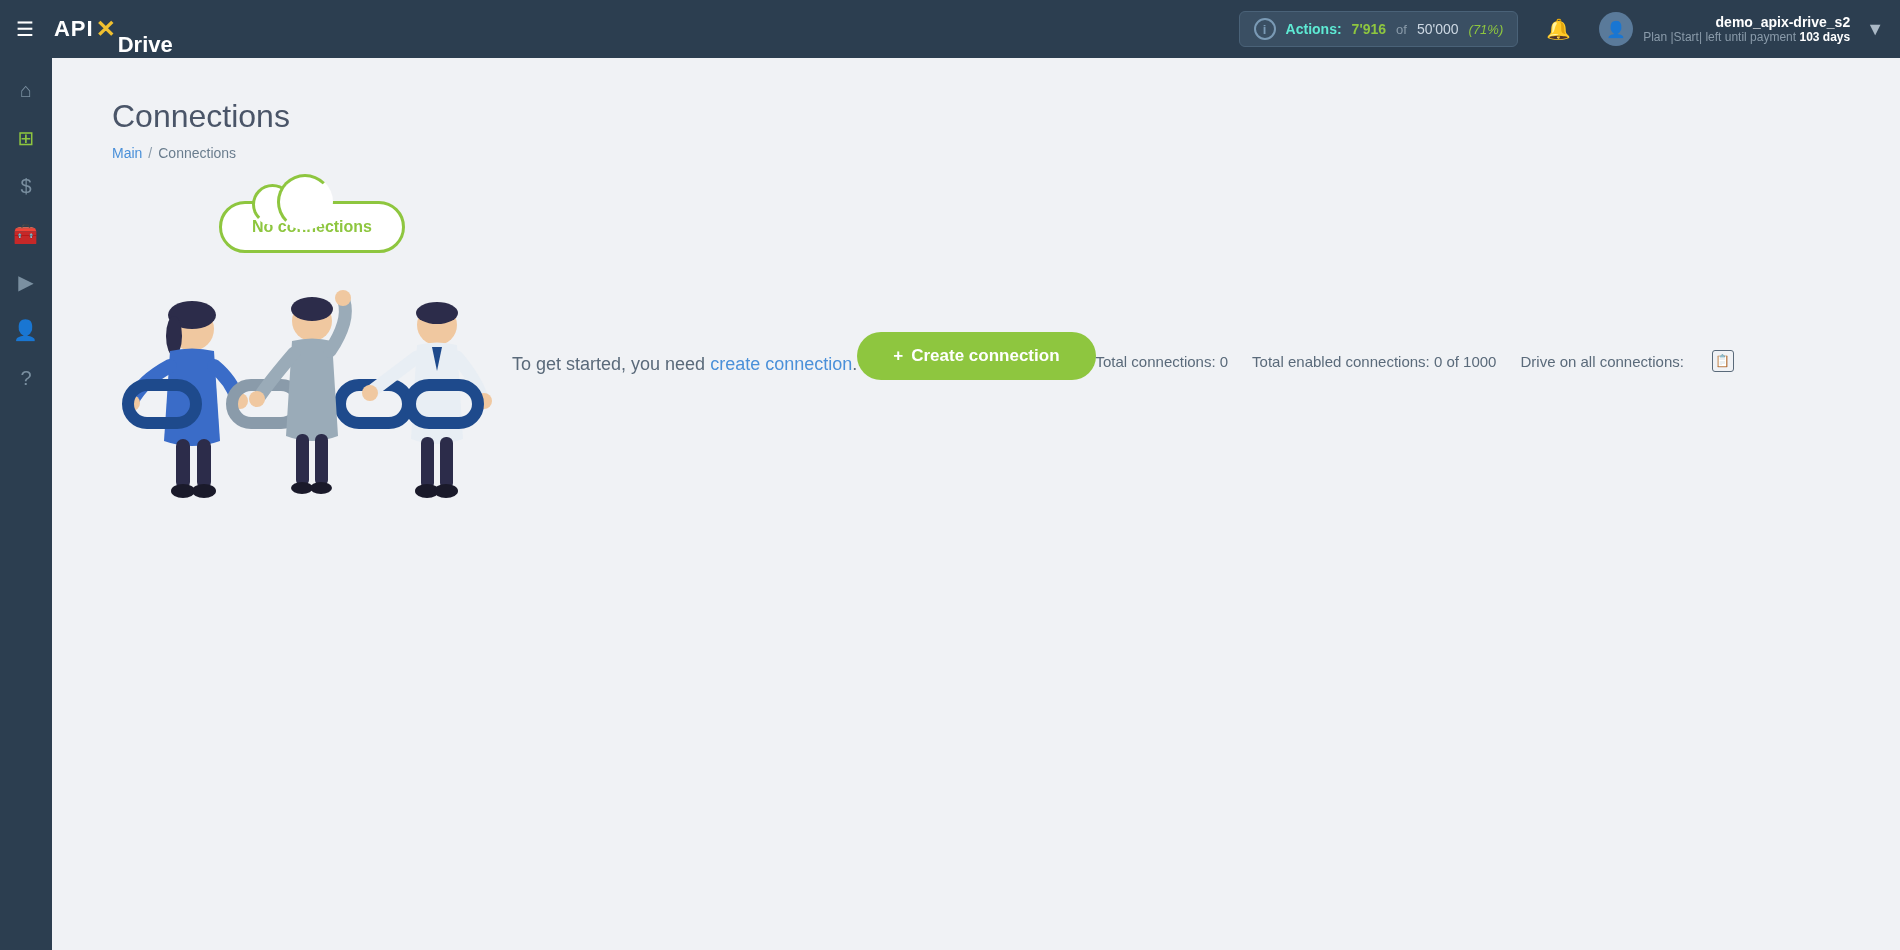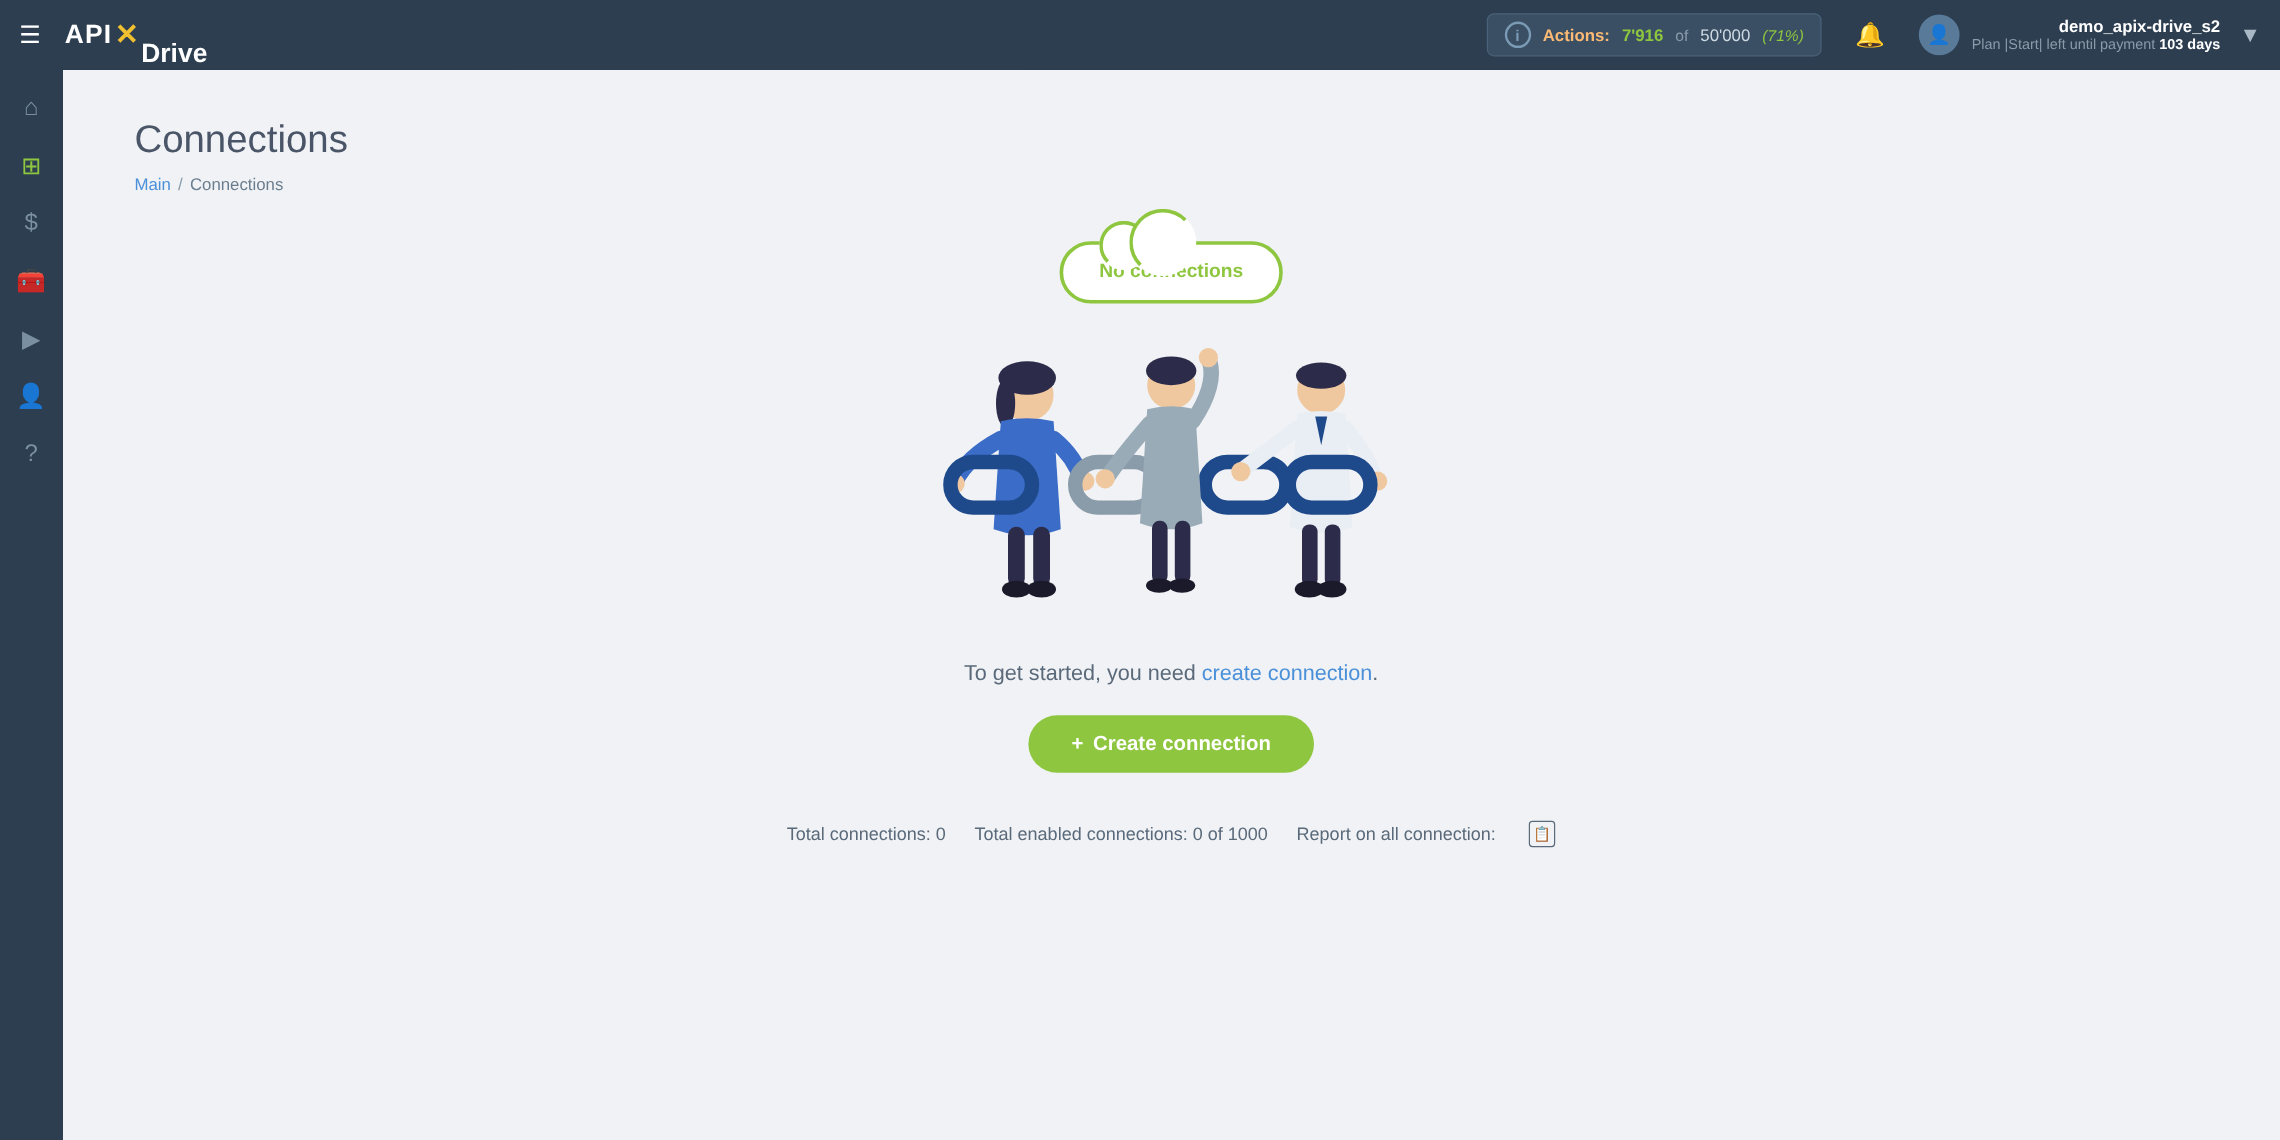--- a/index.html
+++ b/index.html
@@ -44,21 +44,21 @@
     }
     .actions-info-icon {
       width: 22px; height: 22px;
       border: 2px solid #7a9ab5;
       border-radius: 50%;
       display: flex; align-items: center; justify-content: center;
       color: #7a9ab5;
       font-size: 13px;
       font-weight: bold;
     }
-    .actions-label { color: #fdba74; font-size: 14px; font-weight: 600; }
+    .actions-label { color: #5eead4; font-size: 14px; font-weight: 600; }
     .actions-count { color: #8ec63f; font-size: 14px; font-weight: 600; }
     .actions-of { color: #8a9baa; font-size: 13px; }
     .actions-total { color: #cdd8e3; font-size: 14px; }
     .actions-pct { color: #8ec63f; font-size: 13px; font-style: italic; }
 
     .bell-btn {
       background: none;
       border: none;
       cursor: pointer;
       color: #aab8c5;
@@ -133,21 +133,21 @@
       margin-bottom: 40px;
       font-size: 14px;
     }
     .breadcrumb-link { color: #4a90d9; text-decoration: none; cursor: pointer; }
     .breadcrumb-sep { color: #8a9baa; }
     .breadcrumb-current { color: #6a7d8e; }
 
     
     .center-content {
       display: flex;
-      flex-direction: column;
+      flex-direction: row;
       align-items: center;
       margin-top: 20px;
     }
 
     
     .illustration {
       width: 400px;
       height: 320px;
       position: relative;
       margin-bottom: 30px;
@@ -398,19 +398,19 @@
     </p>
 
     <button class="create-btn">
       <span>+</span>
       <span>Create connection</span>
     </button>
 
     <div class="stats-row">
       <span>Total connections: 0</span>
       <span>Total enabled connections: 0 of 1000</span>
-      <span>Report on all connection:</span>
+      <span>Drive on all connections:</span>
       <span class="stats-icon">📋</span>
     </div>
 
 
   </div>
 </main>
 
 </body></html>

